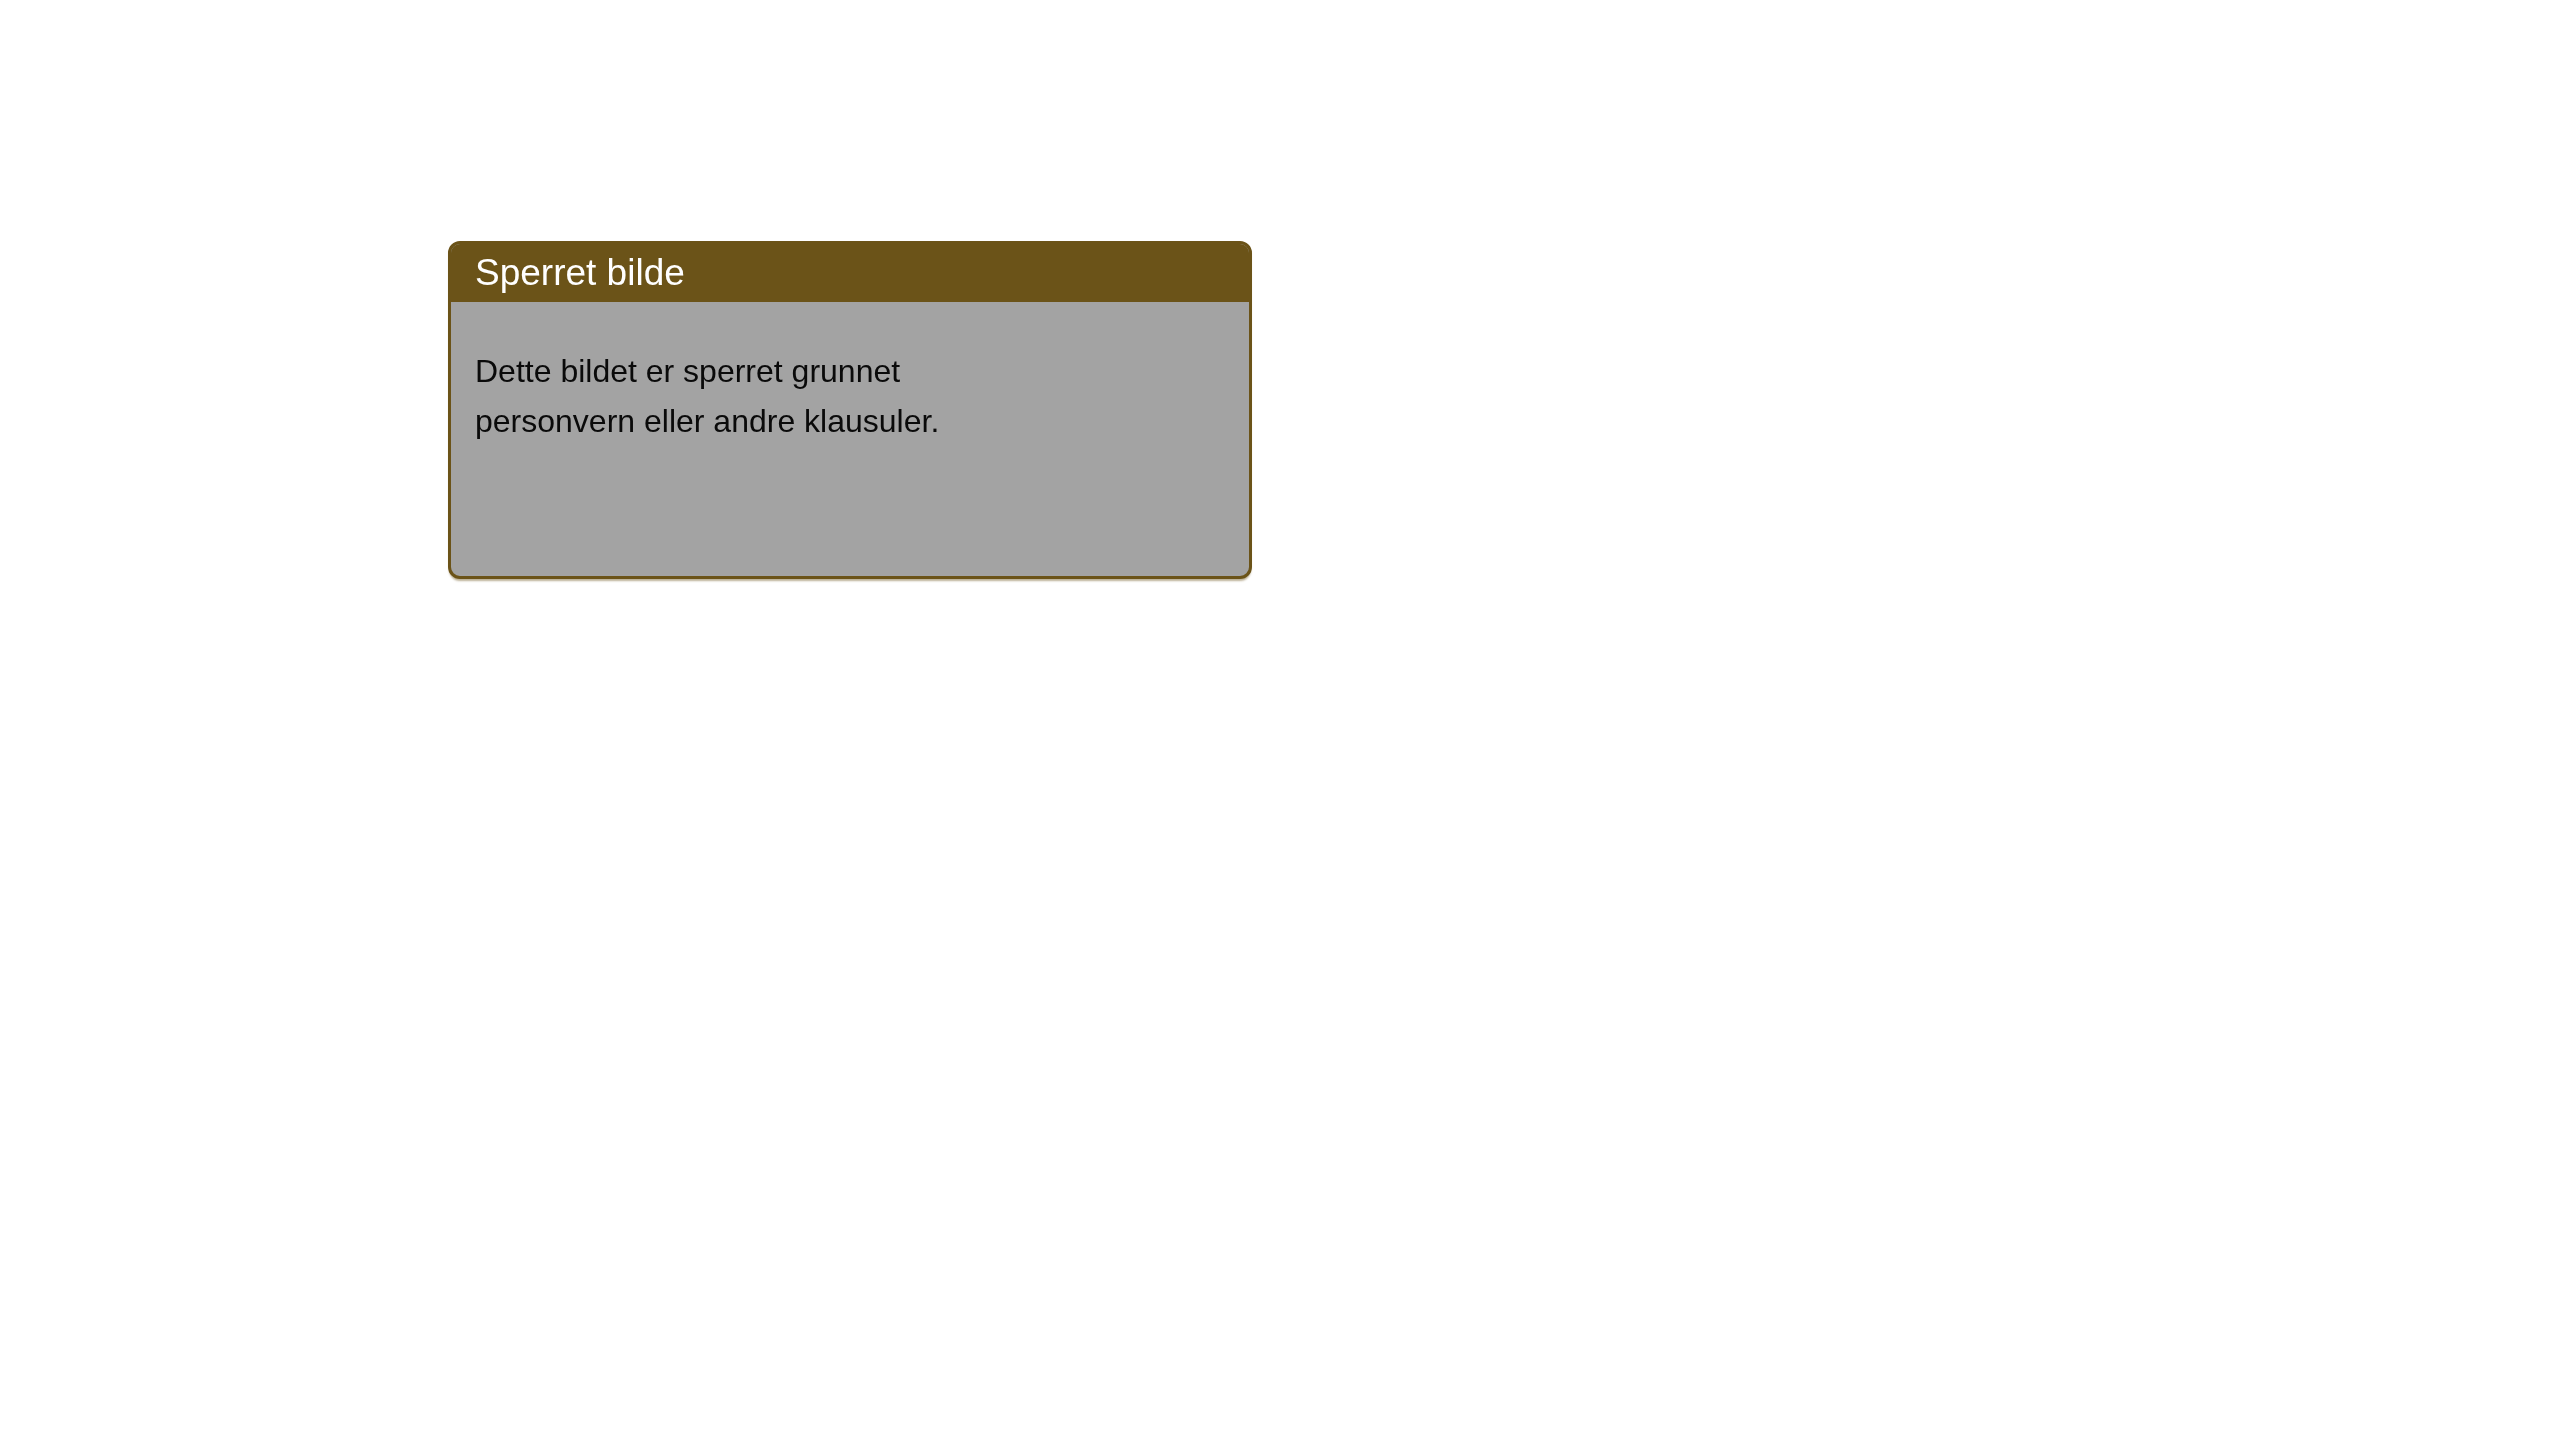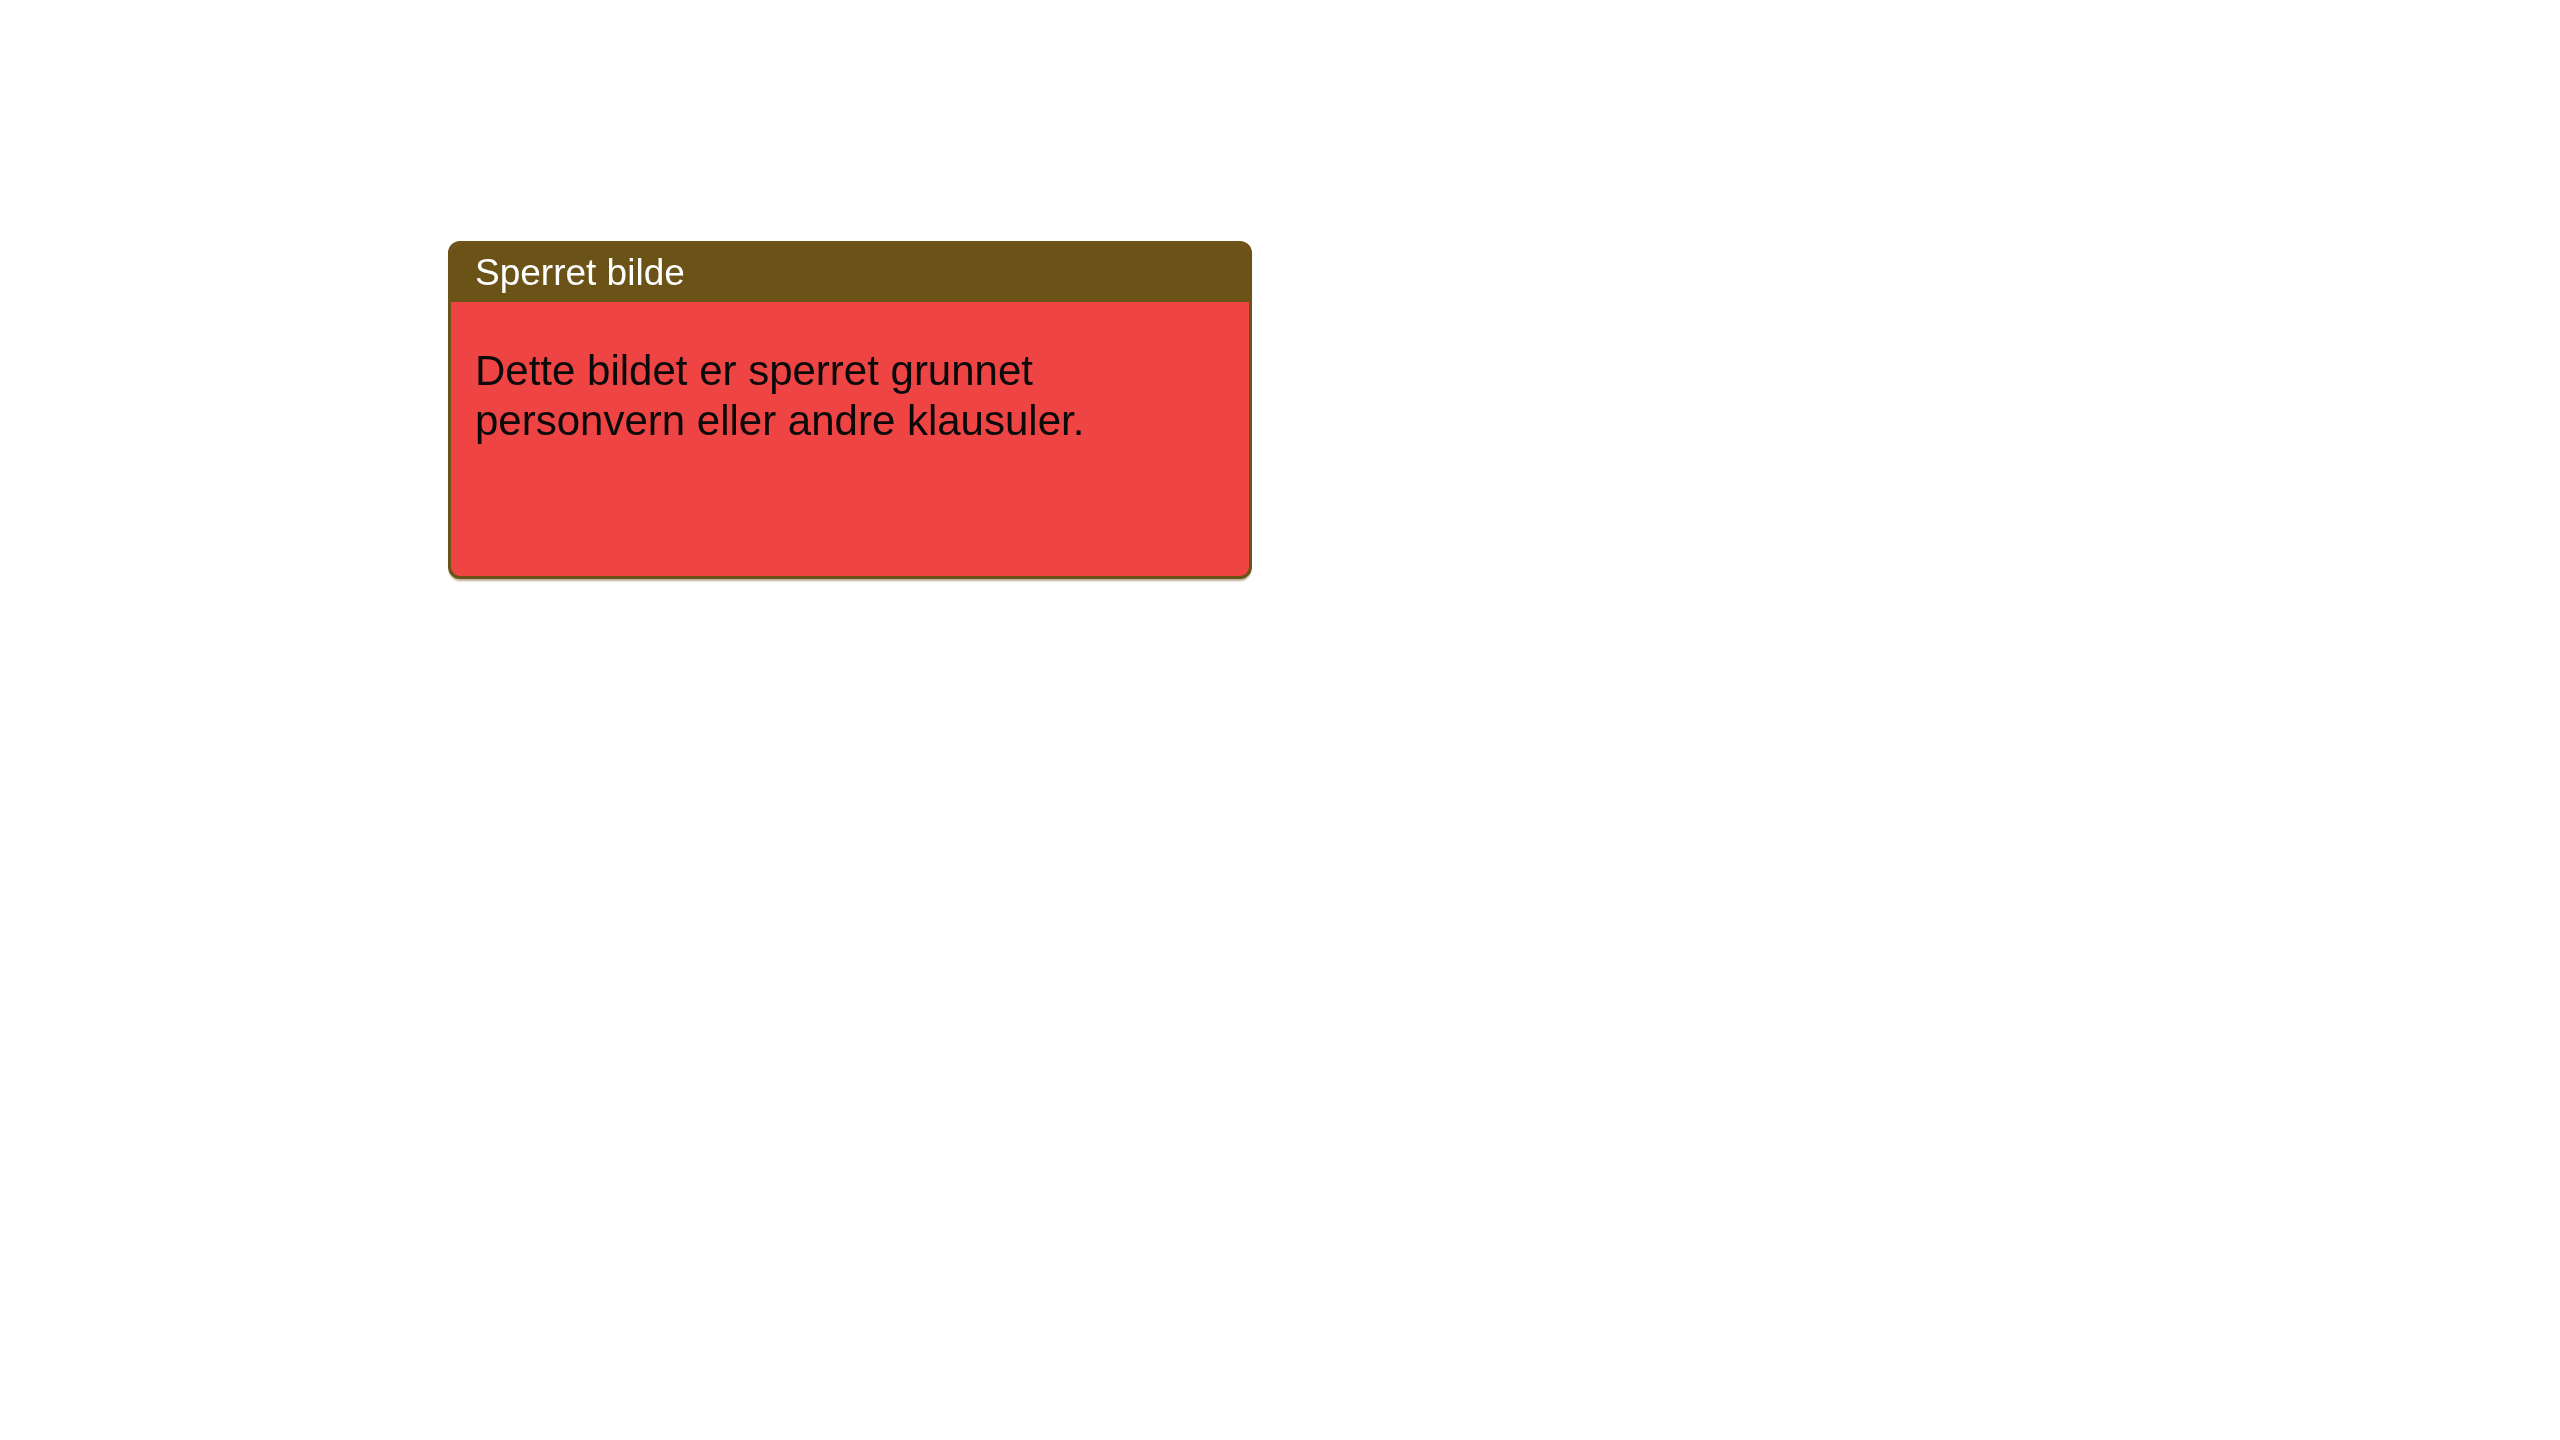--- a/index.html
+++ b/index.html
@@ -22,21 +22,21 @@
     position:absolute;
     left:448px;
     top:241px;
     display:flex;
     gap:57px;
     align-items:flex-start;
   }
   .notice-card{
     width:804px;
     height:338px;
-    background:#ef4444;
+    background:#a3a3a3;
     border:3px solid var(--accent);
     border-radius:12px;
     overflow:hidden;
     box-shadow:0 3px 2px -1px rgba(107,83,24,0.45);
     display:flex;
     flex-direction:column;
   }
   .notice-card.secondary{
     width:801px;
   }
@@ -47,21 +47,21 @@
     line-height:58px;
     font-size:37px;
     padding:0 24px;
     flex:0 0 auto;
     white-space:nowrap;
     overflow:hidden;
   }
   .notice-card .card-body{
     flex:1 1 auto;
     padding:44px 24px 0 24px;
-    font-size:42px;
+    font-size:32px;
     line-height:50px;
     color:var(--body-text);
     white-space:pre-line;
   }
 </style>
 </head>
 <body>
 
 <div class="cards-row">
 

